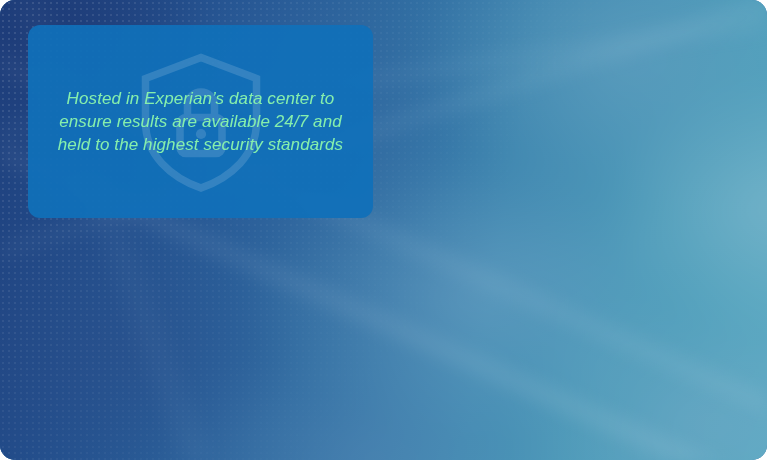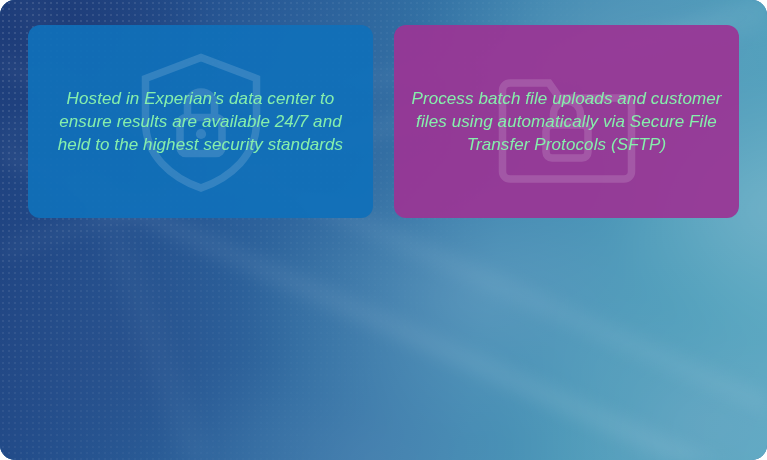--- a/index.html
+++ b/index.html
@@ -152,27 +152,17 @@
         <svg viewBox="0 0 100 100" fill="none" stroke="currentColor" stroke-width="5">
           <path d="M50 7 L87 21 V50 C87 72 70 87 50 94 C30 87 13 72 13 50 V21 Z"></path>
           <rect x="36" y="47" width="28" height="24" rx="4"></rect>
           <path d="M41 47 V39 a9 9 0 0 1 18 0 V47"></path>
           <circle cx="50" cy="58" r="3.4" fill="currentColor" stroke="none"></circle>
         </svg>
       </span>
       <p class="tile-text">Hosted in Experian’s data center to ensure results are available 24/7 and held to the highest security standards</p>
     </div>
 
-    <div class="tile tile-b">
-      <span class="watermark">
-        <svg viewBox="0 0 100 100" fill="none" stroke="currentColor" stroke-width="5">
-          <path d="M12 24 h26 l7 10 h43 a5 5 0 0 1 5 5 v44 a5 5 0 0 1 -5 5 H12 a5 5 0 0 1 -5 -5 V29 a5 5 0 0 1 5 -5 Z"></path>
-          <rect x="36" y="52" width="28" height="22" rx="4"></rect>
-          <path d="M41 52 V45 a9 9 0 0 1 18 0 V52"></path>
-        </svg>
-      </span>
-      <p class="tile-text">Process batch file uploads and customer files using automatically via Secure File Transfer Protocols (SFTP)</p>
-    </div>
 
 
 
   </div>
 </div>
 
 </body></html>

